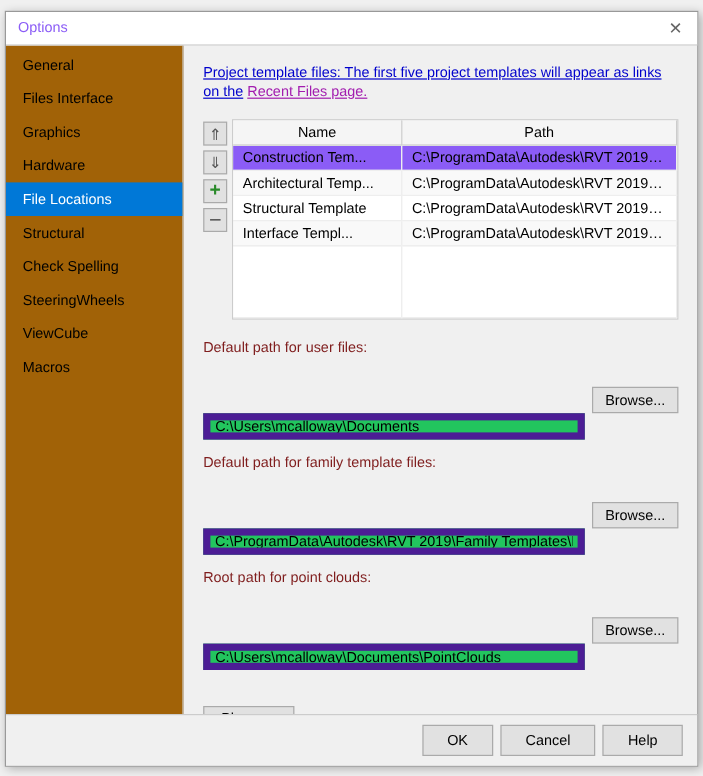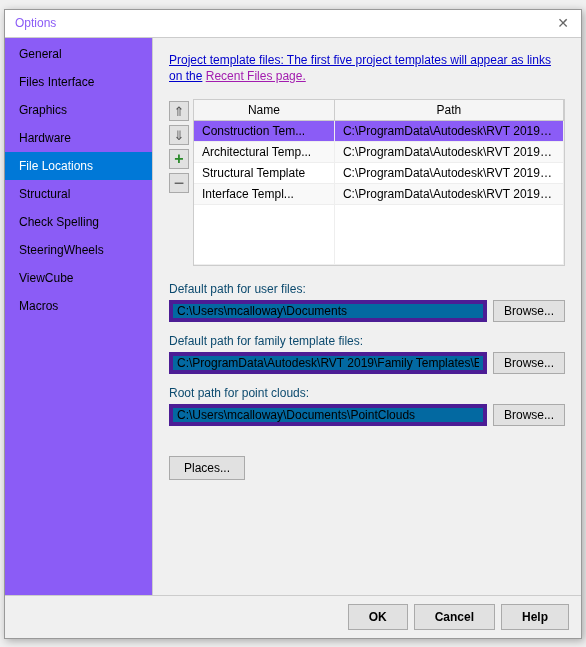--- a/index.html
+++ b/index.html
@@ -47,21 +47,21 @@
       color: #666;
       font-size: 14px;
     }
     .content {
       display: flex;
       flex: 1;
       overflow: hidden;
     }
     .sidebar {
       width: 148px;
-      background: #8b5cf6;
+      background: #a16207;
       border-right: 1px solid #ccc;
       display: flex;
       flex-direction: column;
       padding: 2px 0;
     }
     .sidebar-item {
       padding: 7px 14px;
       cursor: pointer;
       color: #000;
       font-size: 12px;
@@ -152,35 +152,36 @@
     .col-name { width: 38%; margin-top: 29px; }
     .col-path { width: 62%; }
     .path-field-row {
       display: flex;
       flex-direction: column;
       gap: 4px;
       margin-top: 2px;
     }
     .field-label {
       font-size: 12px;
-      color: #0c4a6e;
+      color: #7f1d1d;
     }
     .field-row {
       display: flex;
       gap: 6px;
       align-items: center;
     }
     .text-input {
       flex: 1;
       height: 22px;
-      border: 4px solid #4c1d95;
+      border: 6px solid #4c1d95;
       padding: 2px 4px;
       font-size: 12px;
-      background: #0369a1;
+      background: #22c55e;
       color: #000;
+      margin-top: 44px;
     }
     .browse-btn {
       height: 22px;
       padding: 2px 10px;
       border: 1px solid #aaa;
       background: #e1e1e1;
       font-size: 12px;
       cursor: pointer;
       white-space: nowrap;
     }
@@ -202,21 +203,20 @@
       border-top: 1px solid #ccc;
       background: #f0f0f0;
     }
     .bottom-btn {
       height: 26px;
       padding: 0 20px;
       border: 1px solid #aaa;
       background: #e1e1e1;
       font-size: 12px;
       cursor: pointer;
-      font-weight: bold;
     }
     .plus-icon { color: #2a8a2a; font-size: 16px; font-weight: bold; }
     .minus-icon { color: #555; font-size: 18px; line-height: 1; }
     .arrow-icon { font-size: 13px; color: #555; }
     .spacer-row { height: 60px; }
   </style>
 </head>
 <body>
 
 <div class="window">

